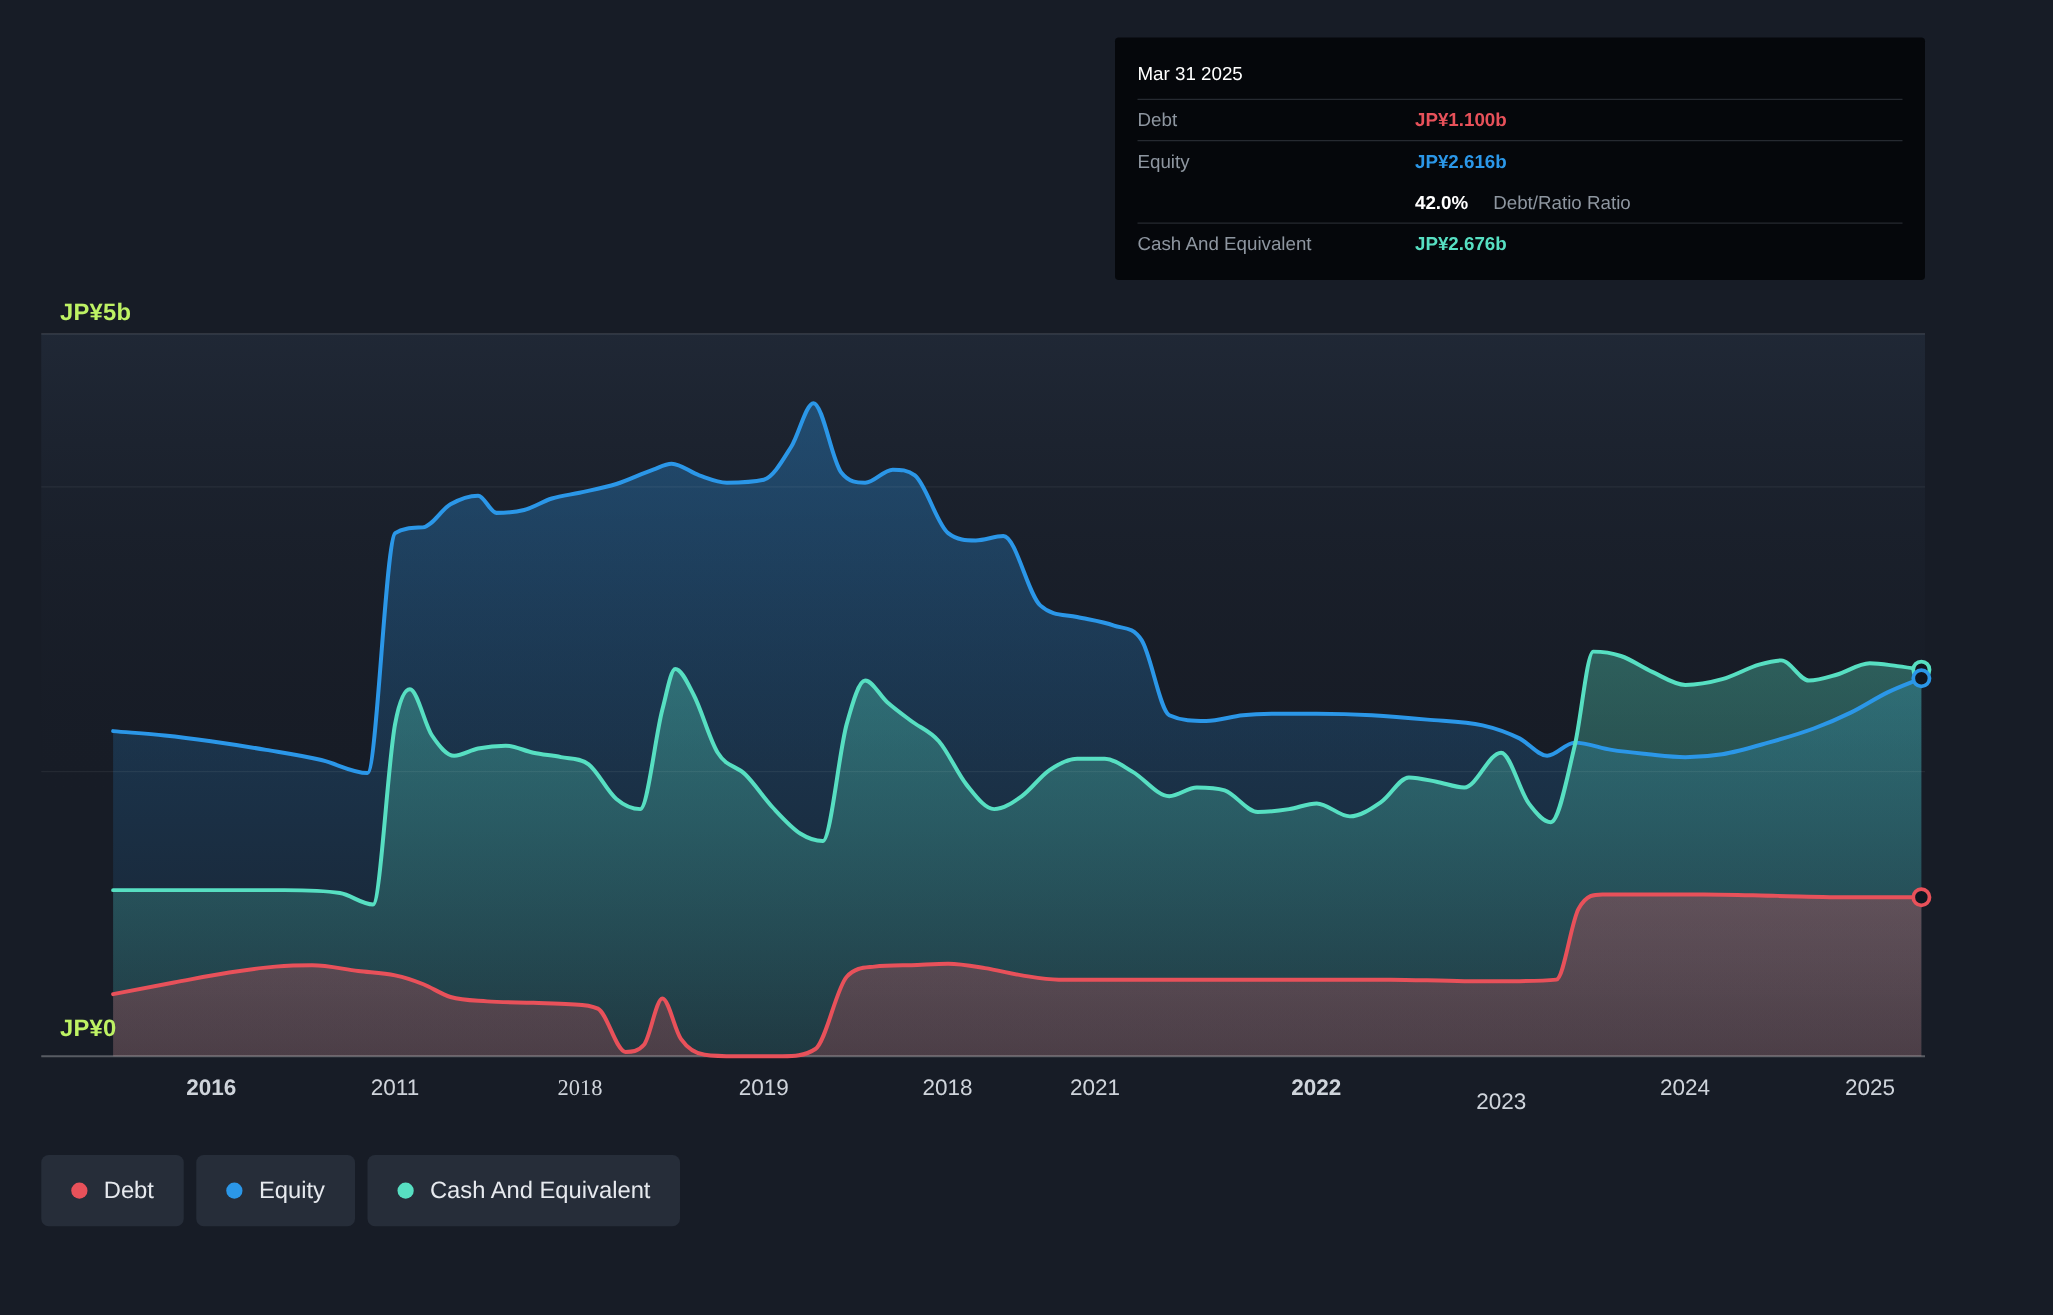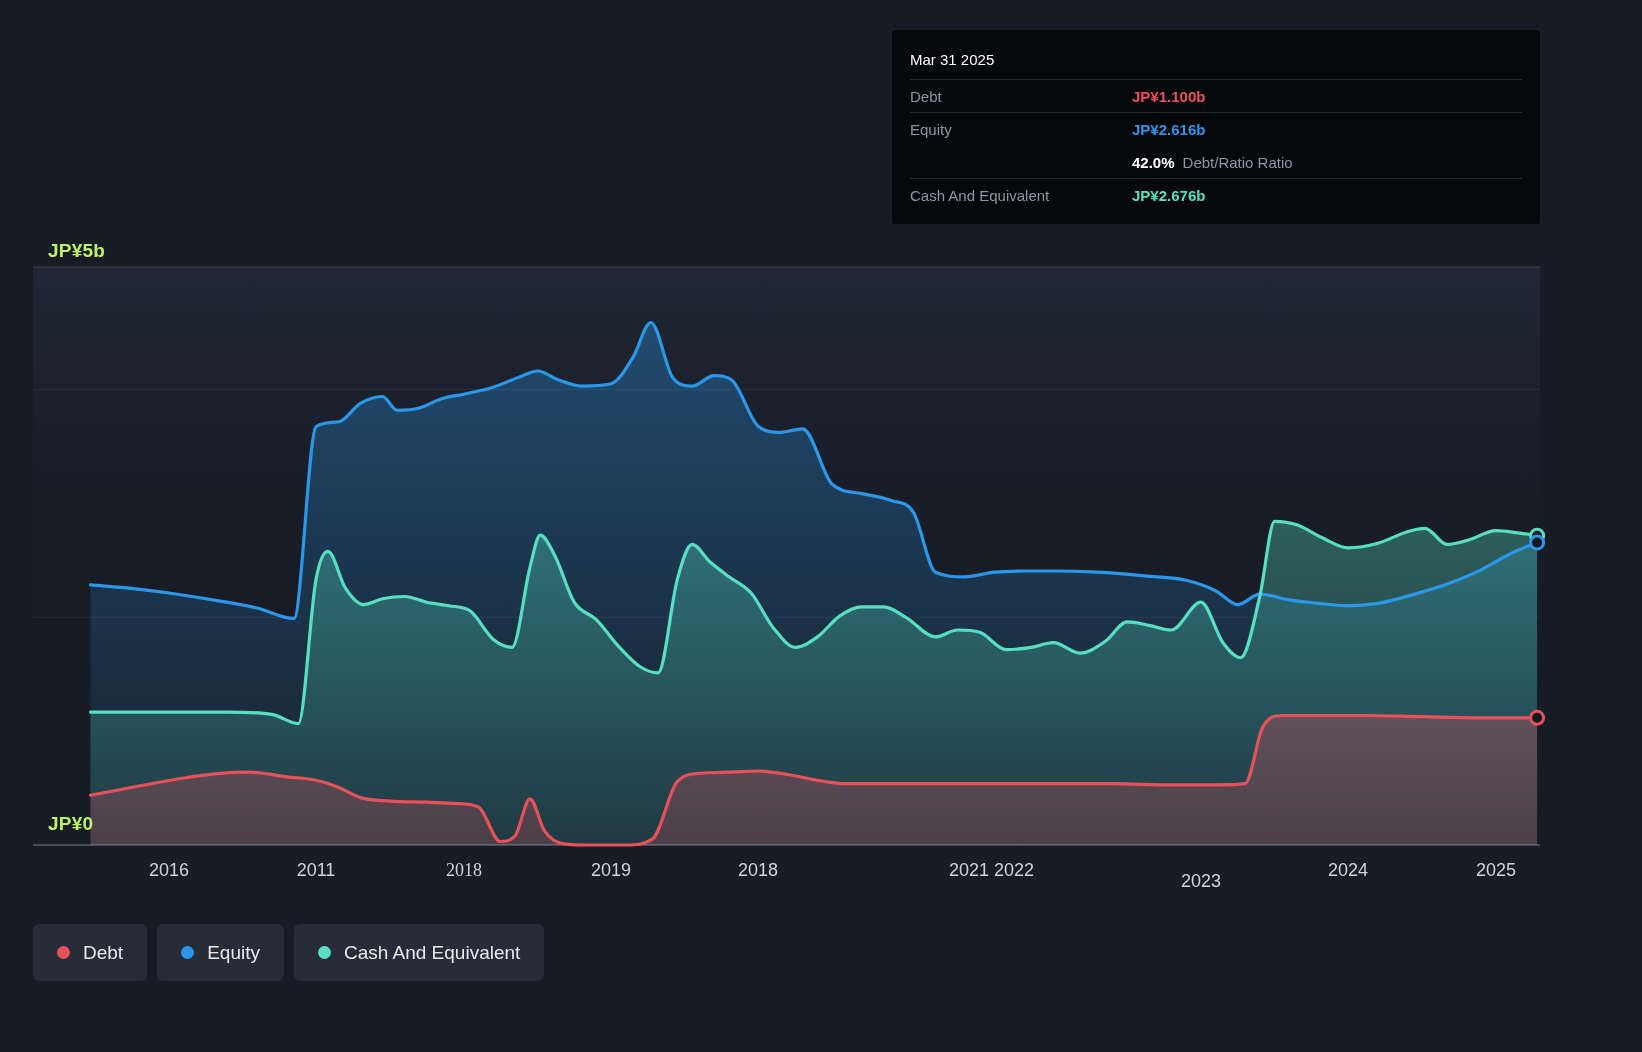--- a/index.html
+++ b/index.html
@@ -24,21 +24,21 @@
     border-radius:3px;padding:10px 18px 12px 18px;color:#fff;font-size:15px;z-index:5}
   .tt-date{height:40px;display:flex;align-items:center;font-weight:500;color:#ffffff;
     border-bottom:1px solid #262a31}
   .tt-row{display:flex;align-items:center;height:33px}
   .tt-row.bordered{border-bottom:1px solid #262a31}
   .tt-label{flex:0 0 222px;color:var(--tt-label)}
   .tt-value{font-weight:600}
   .val-debt{color:var(--c-debt)}
   .val-equity{color:var(--c-equity)}
   .val-cash{color:var(--c-cash)}
-  .tt-ratio-val{font-weight:700;color:#ffffff;margin-right:8px}
+  .tt-ratio-val{font-weight:700;color:#ffffff;margin-right:20px}
   .tt-ratio-label{color:var(--tt-label)}
 
   
   #legend{position:absolute;left:33px;top:924px;display:flex;gap:10px}
   .legend-item{display:flex;align-items:center;gap:13px;height:57px;padding:0 24px;
     background:#262d39;border-radius:6px;color:#e6e9ee;font-size:19px;cursor:pointer}
   .dot{width:13px;height:13px;border-radius:50%;flex:0 0 13px}
   .dot-debt{background:var(--c-debt)}
   .dot-equity{background:var(--c-equity)}
   .dot-cash{background:var(--c-cash)}
@@ -80,27 +80,27 @@
       <path d="M90.5,795.3C106.7,792.2,122.9,789.1,139.2,786.0C153.9,783.3,168.7,780.2,183.4,778.0C195.7,776.1,208.0,774.3,220.3,773.3C230.1,772.5,239.9,772.2,249.8,772.2C262.0,772.2,274.3,775.3,286.6,776.8C296.5,778.0,306.3,778.1,316.1,780.3C323.5,781.9,330.9,784.3,338.2,787.2C345.6,790.1,353.0,795.4,360.4,797.6C370.2,800.5,380.0,800.3,389.8,801.1C402.1,802.0,414.4,801.8,426.7,802.2C436.5,802.6,446.4,802.9,456.2,803.4C463.6,803.8,470.9,803.4,478.3,806.9C485.7,810.3,493.1,841.5,500.4,841.5C505.4,841.5,510.3,841.5,515.2,835.8C520.1,830.0,525.0,798.8,529.9,798.8C534.8,798.8,539.8,824.1,544.7,831.1C551.1,840.3,557.5,843.0,563.8,843.8C572.2,845.0,580.6,845.0,588.9,845.0C601.2,845.0,613.5,845.0,625.8,845.0C634.6,845.0,643.5,845.0,652.3,839.2C660.7,833.8,669.0,790.5,677.4,781.4C684.8,773.4,692.1,774.2,699.5,773.3C709.3,772.2,719.2,772.4,729.0,772.2C738.8,771.9,748.7,771.0,758.5,771.0C768.3,771.0,778.1,772.9,788.0,774.5C797.8,776.0,807.6,778.7,817.5,780.3C827.3,781.8,837.1,783.7,847.0,783.7C859.2,783.7,871.5,783.7,883.8,783.7C901.0,783.7,918.2,783.7,935.4,783.7C955.1,783.7,974.8,783.7,994.4,783.7C1014.1,783.7,1033.7,783.7,1053.4,783.7C1073.1,783.7,1092.7,783.7,1112.4,783.7C1132.0,783.7,1151.7,784.9,1171.4,784.9C1186.1,784.9,1200.9,784.9,1215.6,784.9C1225.4,784.9,1235.3,784.9,1245.1,783.7C1251.0,783.0,1256.9,737.8,1262.8,727.1C1269.2,715.5,1275.6,715.5,1282.0,715.5C1294.2,715.5,1306.5,715.5,1318.8,715.5C1333.6,715.5,1348.3,715.5,1363.1,715.5C1382.7,715.5,1402.4,716.3,1422.0,716.7C1441.7,717.1,1461.4,717.8,1481.0,717.8C1499.7,717.8,1518.4,717.8,1537.1,717.8" fill="none" stroke="#e8515a" stroke-width="3.2" stroke-linecap="round" stroke-linejoin="round"></path>
       <circle cx="1537.1" cy="535.7" r="6.5" fill="#101721" stroke="#57dfc2" stroke-width="3"></circle>
       <circle cx="1537.1" cy="542.6" r="6.5" fill="#101721" stroke="#2b97e8" stroke-width="3"></circle>
       <circle cx="1537.1" cy="717.8" r="6.5" fill="#101721" stroke="#e8515a" stroke-width="3"></circle>
     </svg>
 
   <div class="y-label" id="y-label-top">JP¥5b</div>
   <div class="y-label" id="y-label-zero">JP¥0</div>
 
   <div id="x-axis">
-      <div class="x-label" style="left: 169px;">2016</div>
+      <div class="x-label" style="left: 169px; font-weight: bold;">2016</div>
       <div class="x-label" style="left: 316px;">2011</div>
       <div class="x-label" style="left: 464px; font-family: Liberation Serif, serif;">2018</div>
       <div class="x-label" style="left: 611px;">2019</div>
       <div class="x-label" style="left: 758px;">2018</div>
-      <div class="x-label" style="left: 944px; text-align: right;">2021</div>
-      <div class="x-label" style="left: 1014px;">2022</div>
+      <div class="x-label" style="left: 876px;">2021</div>
+      <div class="x-label" style="left: 1053px; font-weight: bold;">2022</div>
       <div class="x-label" style="left: 1201px; margin-top: 11px;">2023</div>
       <div class="x-label" style="left: 1348px;">2024</div>
       <div class="x-label" style="left: 1496px;">2025</div>
     </div>
 
   <div id="tooltip">
     <div class="tt-date">Mar 31 2025</div>
     <div class="tt-row bordered">
       <span class="tt-label">Debt</span>
       <span class="tt-value val-debt">JP¥1.100b</span>

